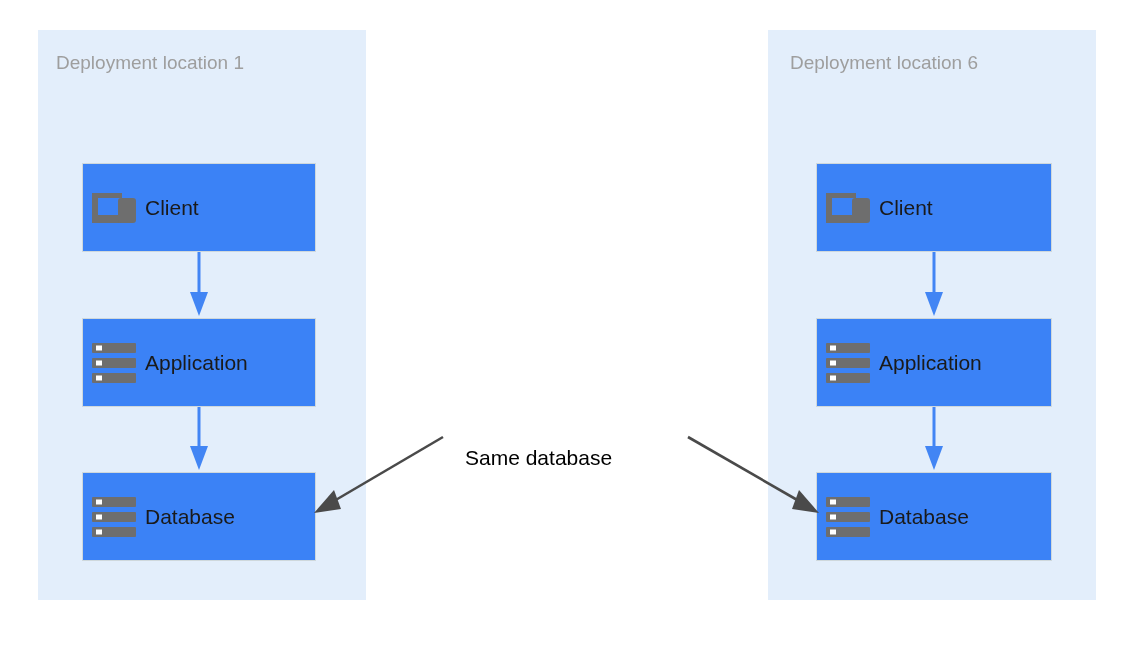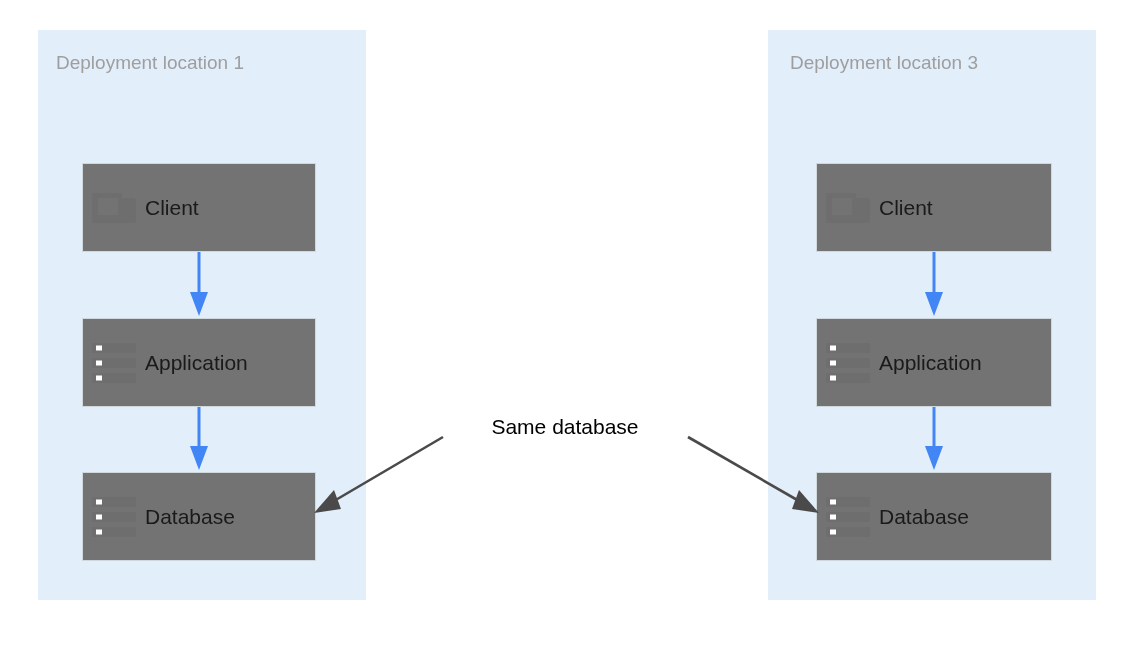--- a/index.html
+++ b/index.html
@@ -27,21 +27,21 @@
   .panel-title {
     position: absolute;
     font-size: 19px;
     color: #9e9e9e;
     font-family: "Liberation Sans", sans-serif;
     white-space: nowrap;
     line-height: 1;
   }
   .node {
     position: absolute;
-    background: #737373;
+    background: #3b82f6;
     border: 1px solid #cfd8dc;
     box-sizing: border-box;
     display: flex;
     flex-direction: row;
     align-items: center;
   }
   .node-icon {
     width: 62px;
     flex: 0 0 62px;
     display: flex;
@@ -53,23 +53,23 @@
     color: #1a1a1a;
     font-family: "Liberation Sans", sans-serif;
     white-space: nowrap;
     line-height: 1;
   }
   .annotation {
     position: absolute;
     font-size: 21px;
     color: #000000;
     font-family: "Liberation Sans", sans-serif;
-    text-align: center;
     line-height: 30px;
     white-space: nowrap;
+    margin-top: 31px;
   }
   .arrow-layer {
     position: absolute;
     left: 0; top: 0;
     width: 1132px;
     height: 648px;
     pointer-events: none;
   }
 </style>
 </head>
@@ -116,21 +116,21 @@
         <rect x="4" y="17.5" width="6" height="5" fill="#ffffff"></rect>
         <rect x="0" y="30" width="44" height="10" rx="1" fill="#6e6e6e"></rect>
         <rect x="4" y="32.5" width="6" height="5" fill="#ffffff"></rect>
       </svg>
     </span>
     <span class="node-label">Database</span>
   </div>
 
   <div class="panel" style="left:768px; top:30px; width:328px; height:570px;"></div>
 
-  <div class="panel-title" style="left:790px; top:53px;">Deployment location 3</div>
+  <div class="panel-title" style="left:790px; top:53px;">Deployment location 6</div>
 
   <div class="node" style="left:816px; top:163px; width:236px; height:89px;">
     <span class="node-icon">
       <svg width="44" height="34" viewBox="0 0 44 34" aria-hidden="true">
         <path fill="#6e6e6e" d="M3 2 h27 v5 h-24 v17 h24 v5 h-30 v-3 h-3 v-21 a3 3 0 0 1 3 -3 z"></path>
         <rect x="0" y="27" width="34" height="5" fill="#6e6e6e"></rect>
         <path fill="#6e6e6e" d="M29 7 h12 a3 3 0 0 1 3 3 v19 a3 3 0 0 1 -3 3 h-12 a3 3 0 0 1 -3 -3 v-19 a3 3 0 0 1 3 -3 z
                                  M30 12 h10 v15 h-10 z"></path>
       </svg>
     </span>

